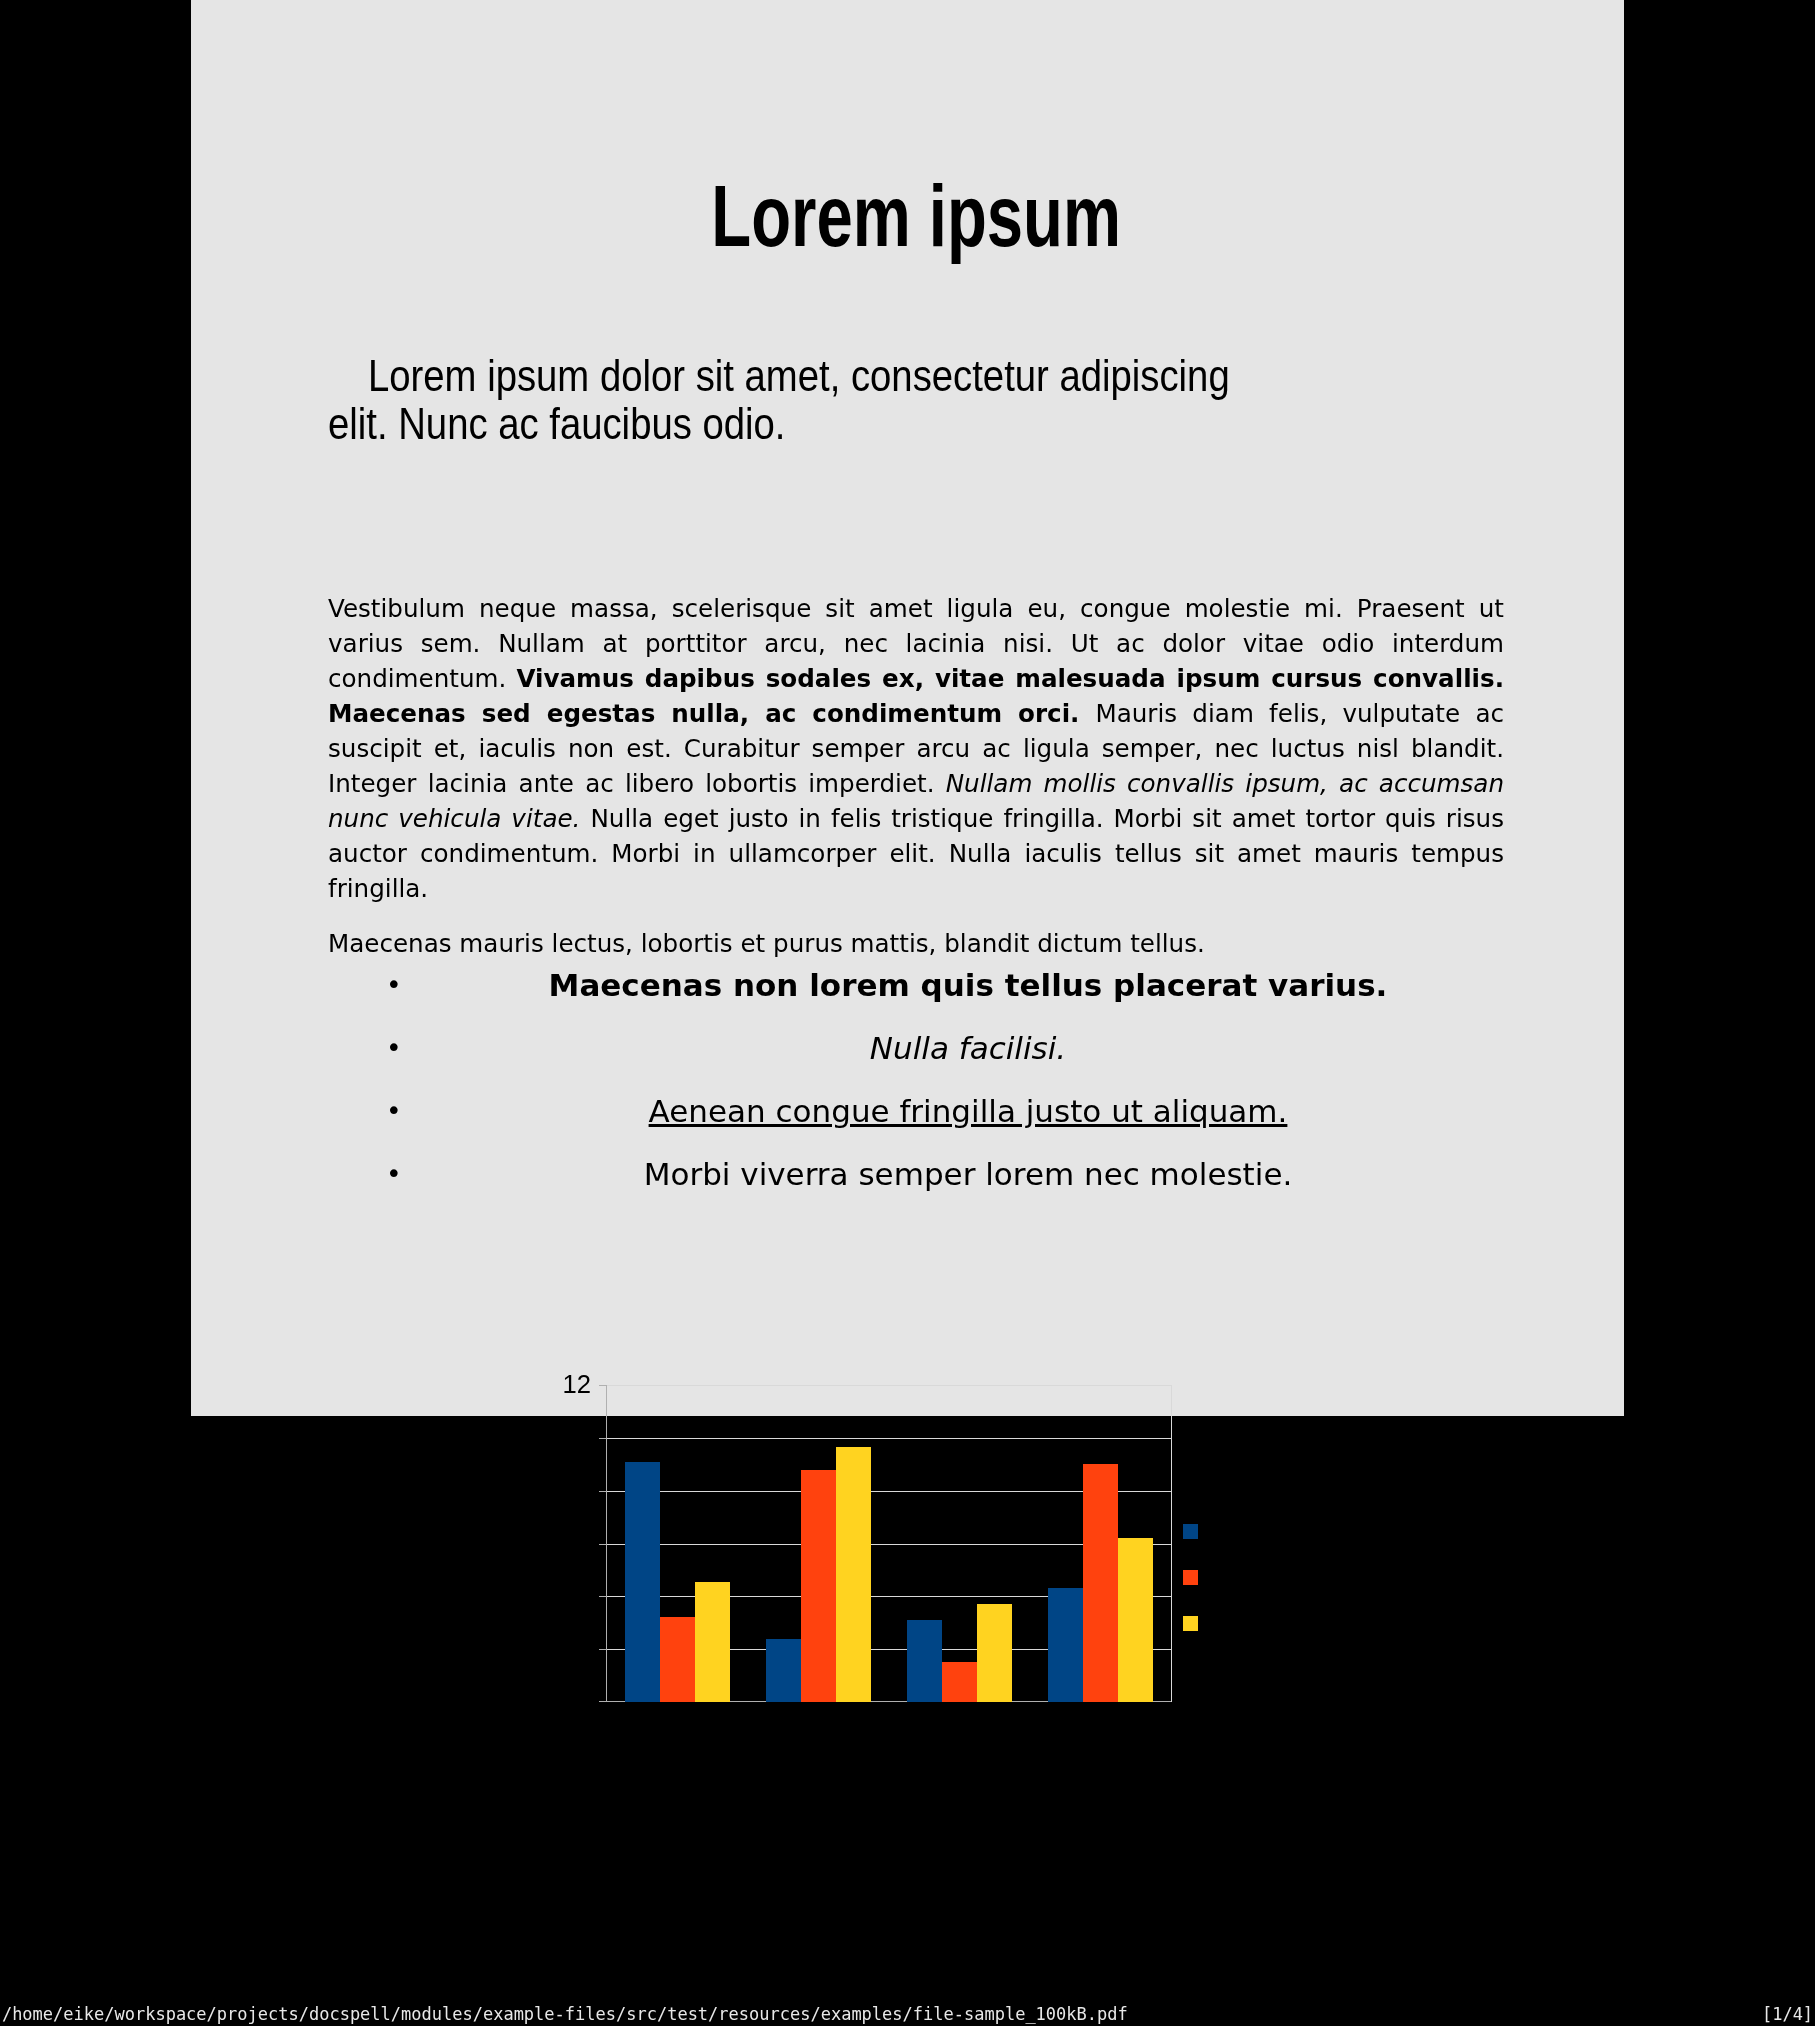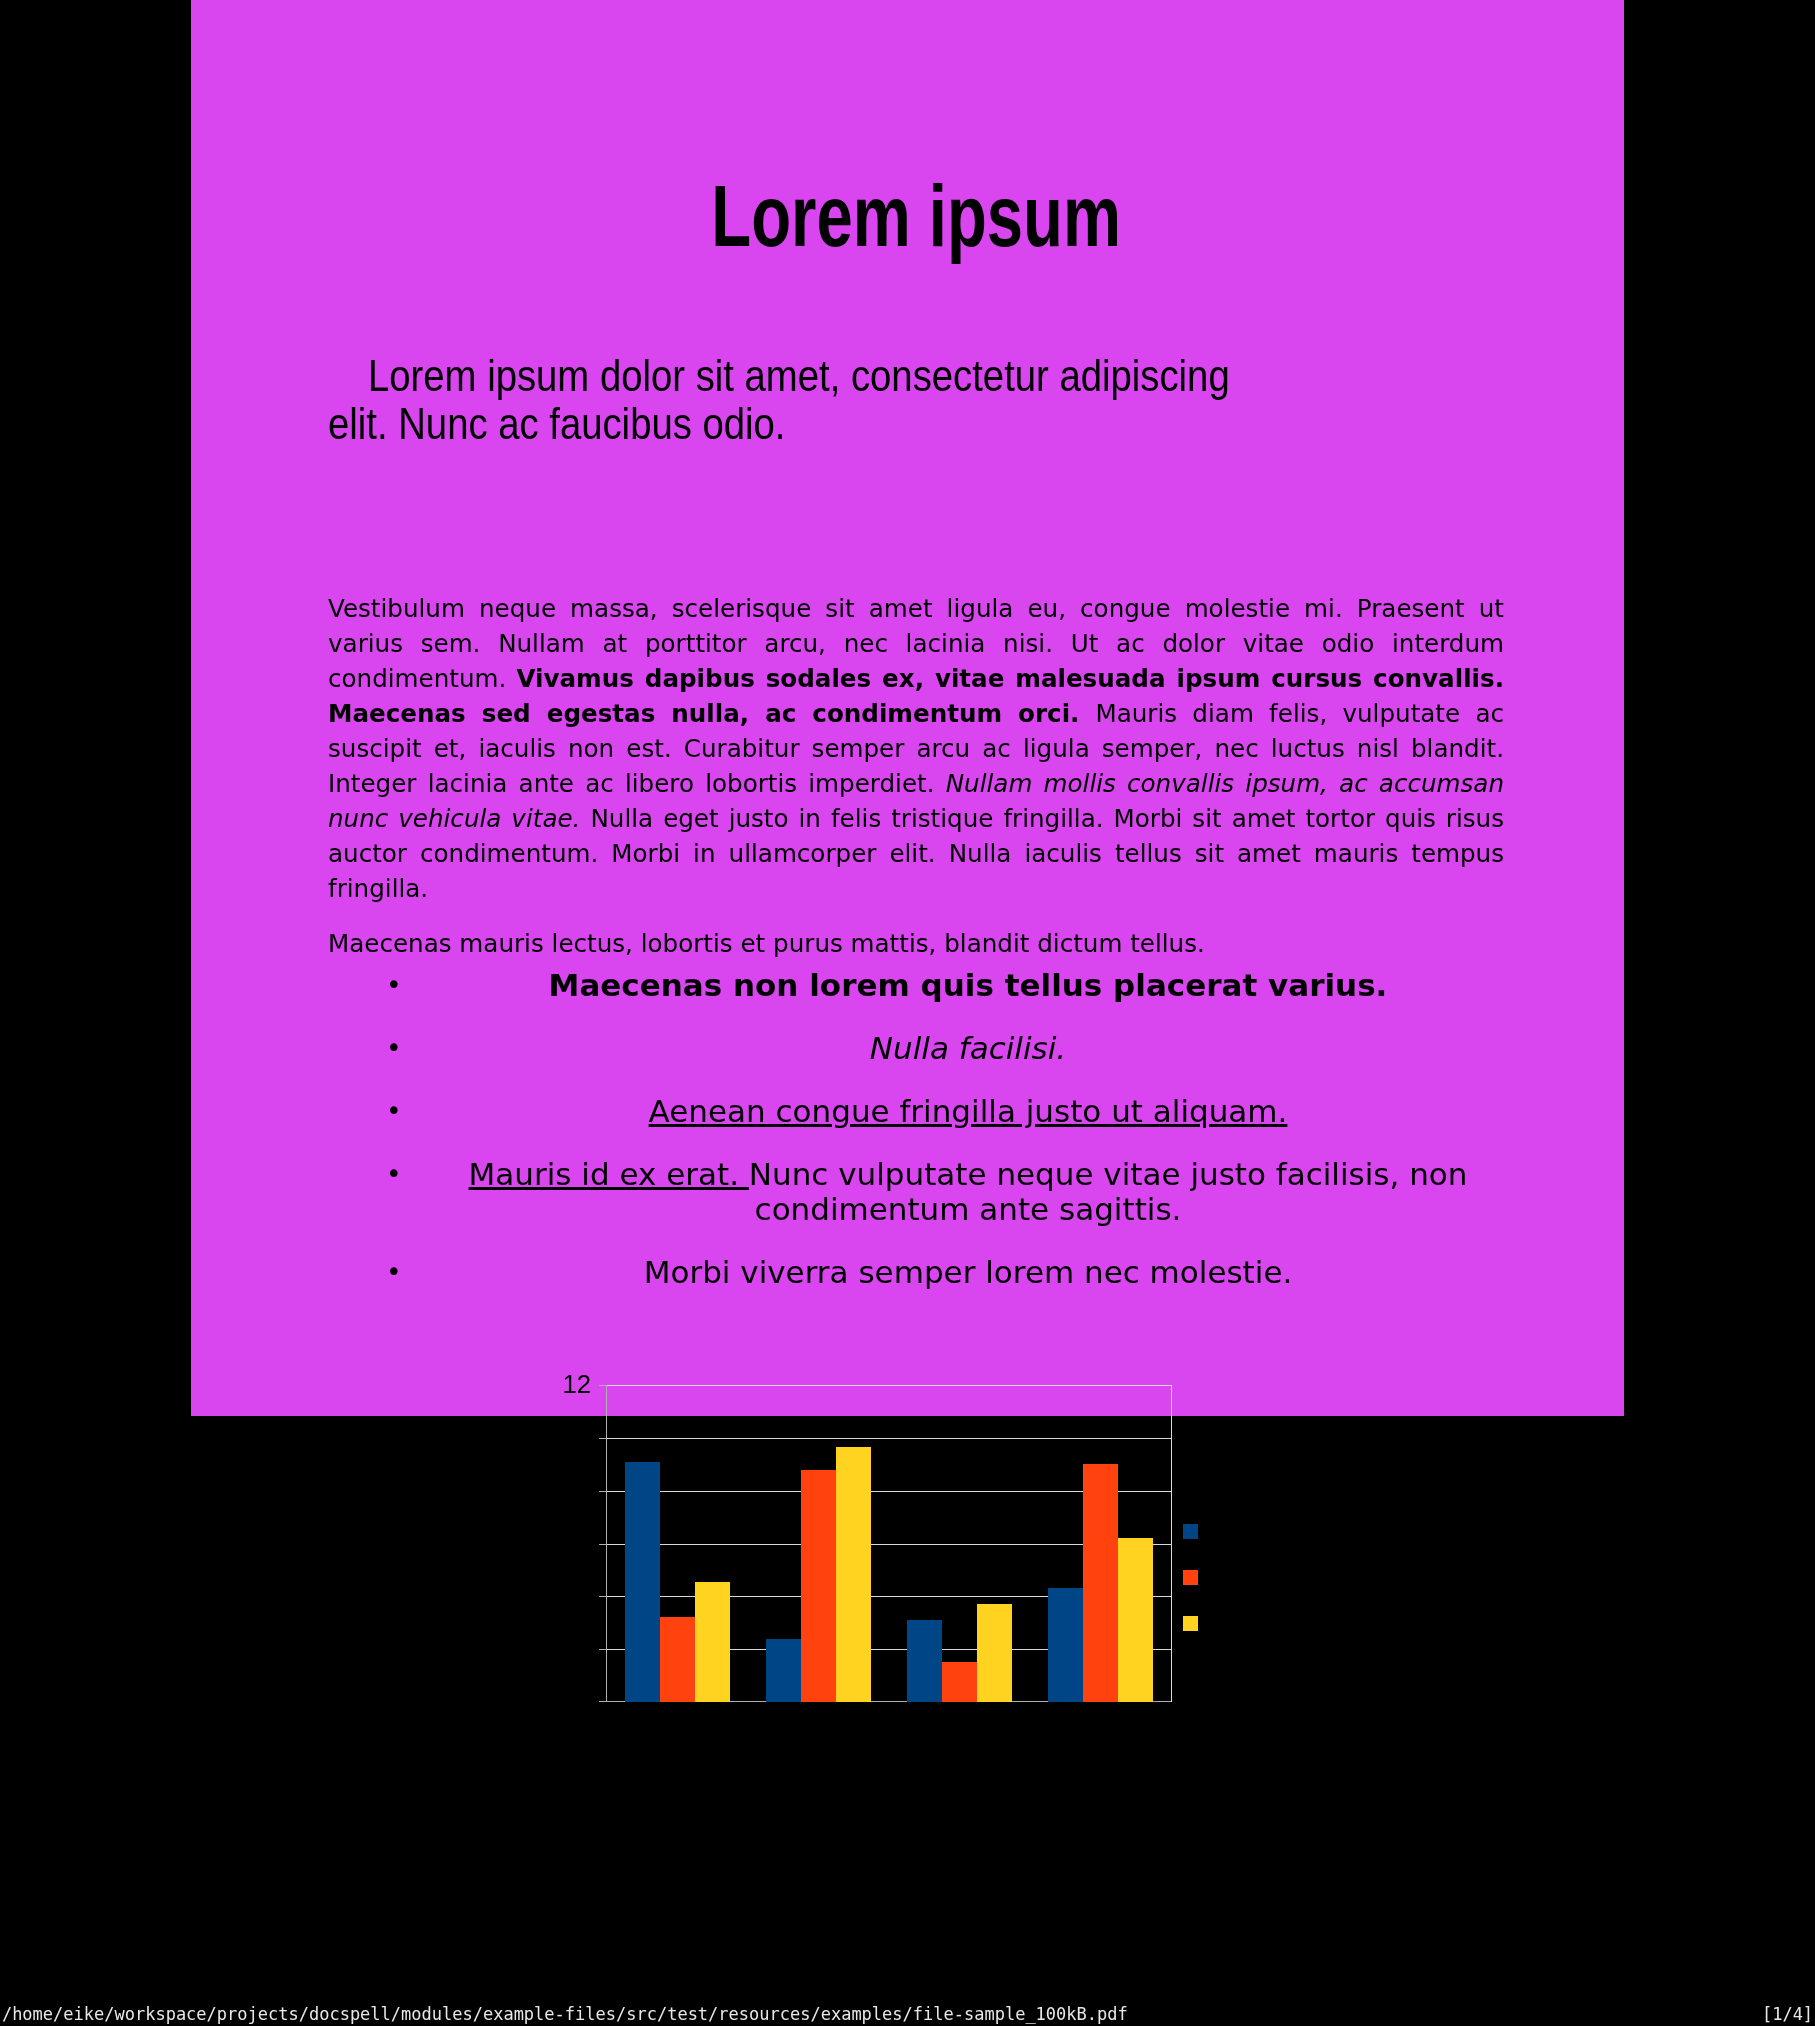--- a/index.html
+++ b/index.html
@@ -1,18 +1,18 @@
 <!DOCTYPE html>
 <html style="font-size:15px"><head>
 <meta charset="utf-8">
 <style>
   html,body{margin:0;padding:0;background:#000;}
   body{width:1815px;height:2026px;position:relative;overflow:hidden;
        font-family:"Liberation Sans",sans-serif;}
-  .page{position:absolute;left:191px;top:0;width:1433px;height:1416px;background:#d946ef;}
+  .page{position:absolute;left:191px;top:0;width:1433px;height:1416px;background:#e5e5e5;}
   .content{position:absolute;left:137px;top:0;width:1176px;color:#000;}
 
   .doc-title{position:absolute;left:0;top:168px;width:1176px;text-align:center;
     font-weight:bold;font-size:87px;line-height:95px;white-space:nowrap;}
   .doc-title span{display:inline-block;transform:scaleX(0.75);transform-origin:center top;}
 
   .doc-heading{position:absolute;left:0;top:352px;width:1176px;font-weight:normal;
     font-size:44px;line-height:48px;}
   .hline{white-space:nowrap;transform:scaleX(0.87);transform-origin:left top;}
   .hline.indent{margin-left:40px;}
@@ -74,21 +74,20 @@
     </div>
 
     <p class="body-text para1"><span>Vestibulum neque massa, scelerisque sit amet ligula eu, congue molestie mi. Praesent ut varius sem. Nullam at porttitor arcu, nec lacinia nisi. Ut ac dolor vitae odio interdum condimentum. </span><span class="run-bold">Vivamus dapibus sodales ex, vitae malesuada ipsum cursus convallis. Maecenas sed egestas nulla, ac condimentum orci. </span><span>Mauris diam felis, vulputate ac suscipit et, iaculis non est. Curabitur semper arcu ac ligula semper, nec luctus nisl blandit. Integer lacinia ante ac libero lobortis imperdiet. </span><span class="run-italic">Nullam mollis convallis ipsum, ac accumsan nunc vehicula vitae. </span><span>Nulla eget justo in felis tristique fringilla. Morbi sit amet tortor quis risus auctor condimentum. Morbi in ullamcorper elit. Nulla iaculis tellus sit amet mauris tempus fringilla.</span></p>
 
     <p class="body-text para2">Maecenas mauris lectus, lobortis et purus mattis, blandit dictum tellus.</p>
 
     <ul class="bullet-list">
         <li><span class="run-bold">Maecenas non lorem quis tellus placerat varius.</span></li>
         <li><span class="run-italic">Nulla facilisi.</span></li>
         <li><span class="run-underline">Aenean congue fringilla justo ut aliquam. </span></li>
-        <li><span class="run-underline">Mauris id ex erat. </span><span>Nunc vulputate neque vitae justo facilisis, non condimentum ante sagittis.</span></li>
         <li><span>Morbi viverra semper lorem nec molestie.</span></li>
       </ul>
   </div>
 
   <div class="chart">
     <div id="ylabels">
         <div class="ylabel" style="left: 0px; top: 1685px;">0</div>
         <div class="ylabel" style="left: 0px; top: 1632px;">2</div>
         <div class="ylabel" style="left: 0px; top: 1579px;">4</div>
         <div class="ylabel" style="left: 0px; top: 1526px;">6</div>

